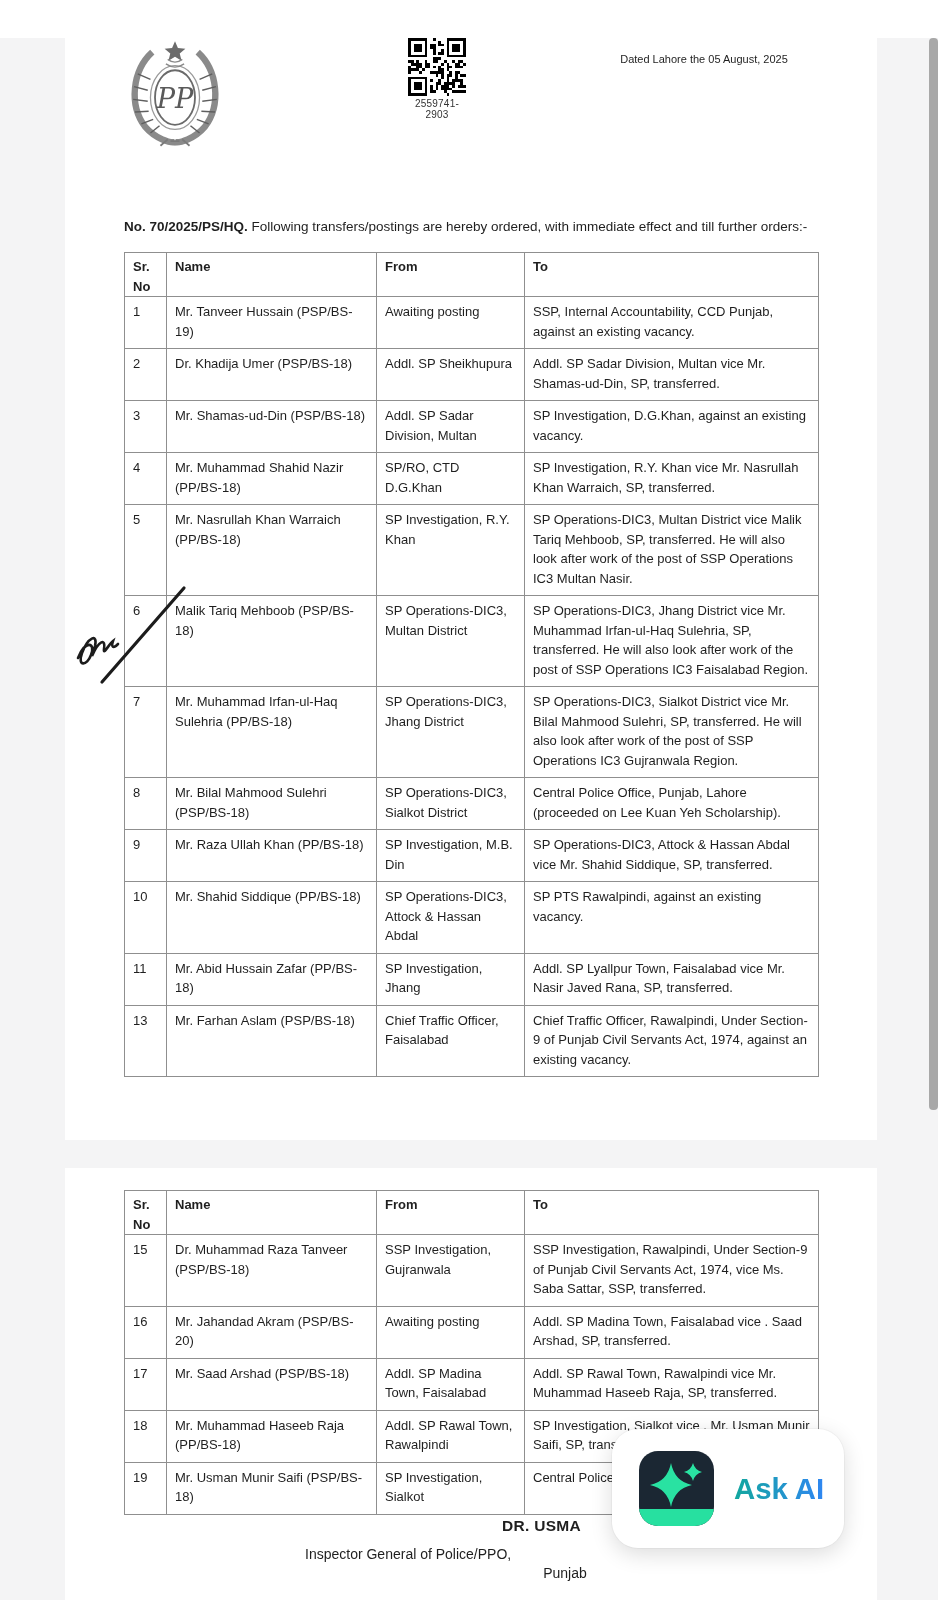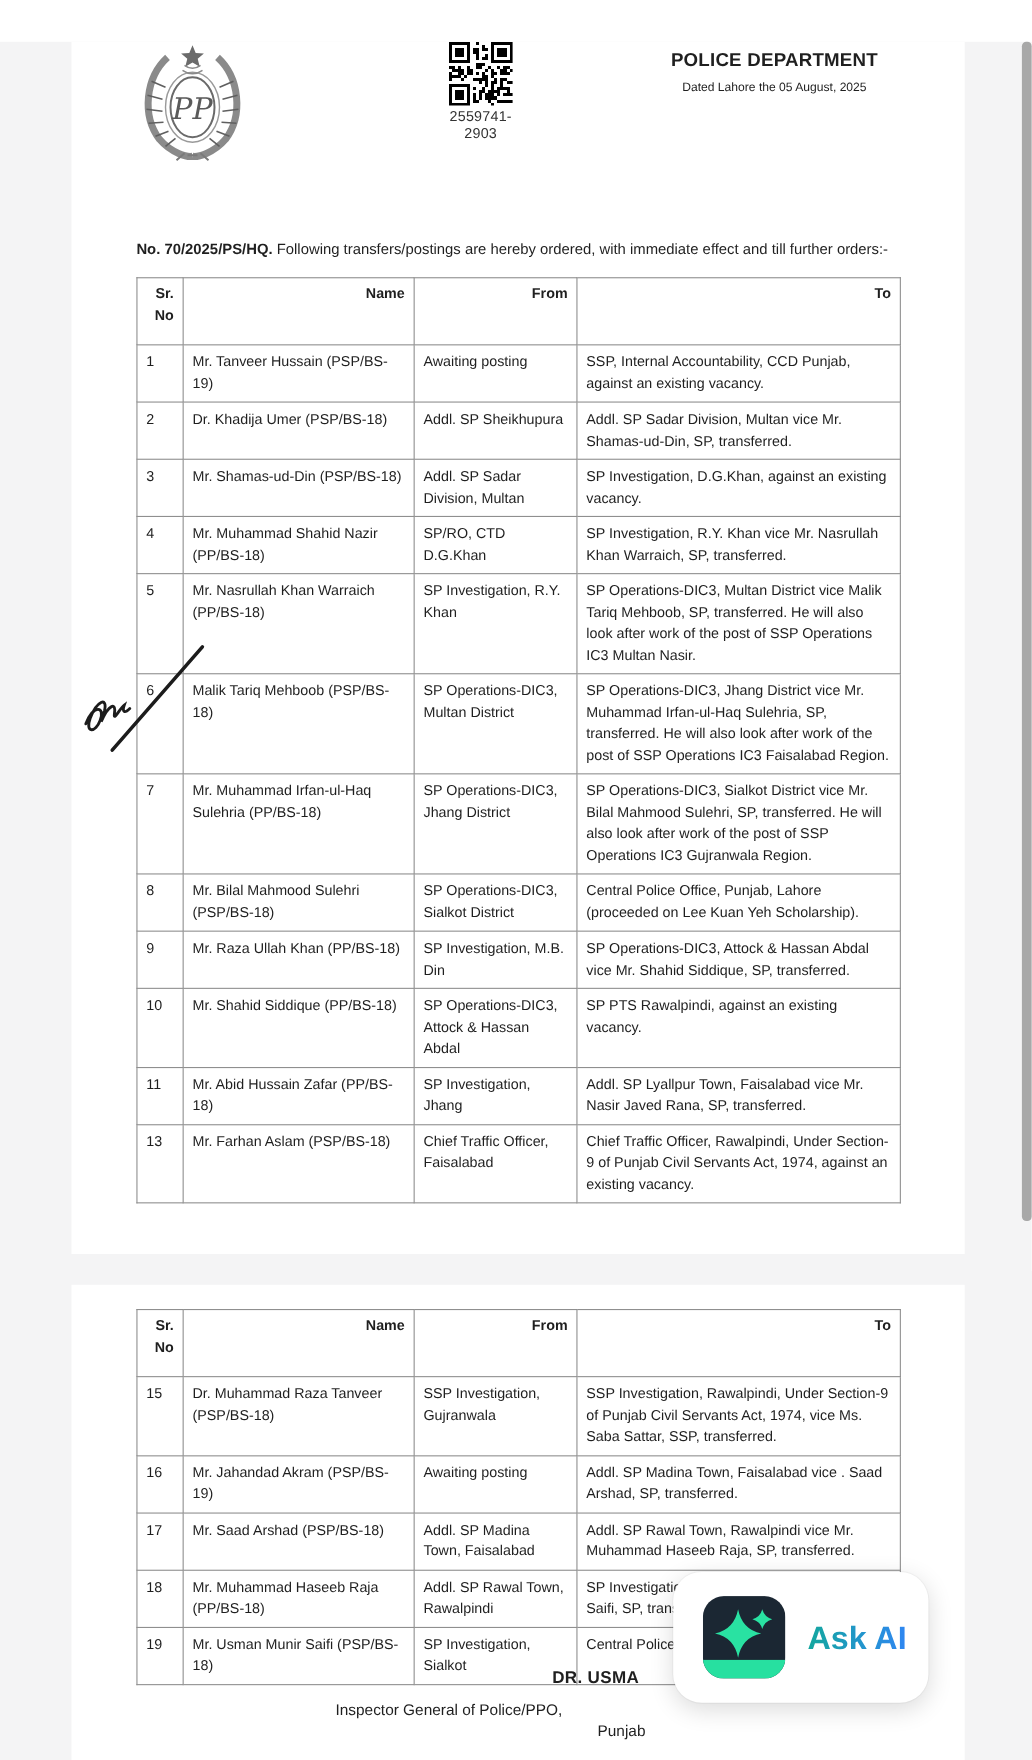--- a/index.html
+++ b/index.html
@@ -9,38 +9,38 @@
   .backdrop { position:absolute; left:0; top:38px; width:938px; height:1562px; background:#f4f4f5; }
   .page { position:absolute; left:65px; width:812px; background:#ffffff; }
   #page1 { top:38px; height:1102px; overflow:hidden; }
   #page2 { top:1168px; height:432px; overflow:hidden; }
 
   
   .doc-header { position:relative; height:148px; padding:0 56px; }
   .crest { position:absolute; left:60px; top:0; width:100px; height:110px; }
   .qr-wrap { position:absolute; left:340px; top:0; width:64px; text-align:center; }
   .qr-wrap svg { width:58px; height:58px; display:block; margin:0 auto; }
-  .qr-num { font-size:13px; color:#333; margin-top:2px; letter-spacing:0.2px; }
+  .qr-num { font-size:10px; color:#333; margin-top:2px; letter-spacing:0.2px; }
   .gov-block { position:absolute; right:8px; top:6px; width:330px; text-align:center; }
   .gov-line { font-size:17px; font-weight:bold; letter-spacing:0.2px; line-height:1.25; }
   .dated-line { font-size:11px; margin-top:9px; }
 
   .notif-title { text-align:center; margin-top:8px; font-size:20px; font-weight:bold;
     letter-spacing:1px; }
   .notif-title span { border-bottom:2.5px solid #111; padding-bottom:1px; }
 
   .intro { margin:30px 59px 0 59px; font-size:13.5px; line-height:1.65; }
   .intro b { font-weight:bold;margin-top:16px; }
 
   
   table.posting { border-collapse:collapse; table-layout:fixed; width:694px;
     margin:14px 0 0 59px; font-size:13px; }
   table.posting th, table.posting td { border:1px solid #8f8f8f; vertical-align:top;
     padding:5px 8px 7px 8px; line-height:1.5; text-align:left; word-wrap:break-word; }
-  table.posting th { font-weight:bold; padding-top:4px; padding-bottom:17px;text-align:right; }
+  table.posting th { font-weight:bold; padding-top:4px; padding-bottom:0; }
   col.c-sr { width:42px; } col.c-name { width:210px; } col.c-from { width:148px; } col.c-to { width:294px; }
 
   
   .ink-sign { position:absolute; left:3px; top:540px; width:125px; height:120px; }
 
   
   #page2 .posting { margin-top:22px; }
   .sig-block { position:absolute; left:0; top:349px; width:812px; }
   .sig-name { position:absolute; left:437px; top:0; font-size:15.5px; font-weight:bold; letter-spacing:0.3px; }
   .sig-title1 { position:absolute; left:240px; top:29px; width:720px; font-size:14px; }
@@ -224,21 +224,20 @@
             <rect x="15" y="1" width="5" height="5" fill="#fff"></rect>
             <rect x="16" y="2" width="3" height="3" fill="#000"></rect>
             <rect x="0" y="14" width="7" height="7" fill="#000"></rect>
             <rect x="1" y="15" width="5" height="5" fill="#fff"></rect>
             <rect x="2" y="16" width="3" height="3" fill="#000"></rect>
           </svg>
         <div class="qr-num">2559741-2903</div>
       </div>
 
       <div class="gov-block">
-        <div class="gov-line">POLICE DEPARTMENT</div>
         <div class="dated-line">Dated Lahore the 05 August, 2025</div>
       </div>
     </div>
 
 
     <div class="intro"><b>No. 70/2025/PS/HQ.</b><span> Following transfers/postings are hereby ordered, with immediate effect and till further orders:-</span></div>
 
     <table class="posting">
       <colgroup>
           <col class="c-sr">
@@ -356,21 +355,21 @@
       </thead>
       <tbody>
           <tr>
             <td>15</td>
             <td>Dr. Muhammad Raza Tanveer (PSP/BS-18)</td>
             <td>SSP Investigation, Gujranwala</td>
             <td>SSP Investigation, Rawalpindi, Under Section-9 of Punjab Civil Servants Act, 1974, vice Ms. Saba Sattar, SSP, transferred.</td>
           </tr>
           <tr>
             <td>16</td>
-            <td>Mr. Jahandad Akram (PSP/BS-19)</td>
+            <td>Mr. Jahandad Akram (PSP/BS-20)</td>
             <td>Awaiting posting</td>
             <td>Addl. SP Madina Town, Faisalabad vice . Saad Arshad, SP, transferred.</td>
           </tr>
           <tr>
             <td>17</td>
             <td>Mr. Saad Arshad (PSP/BS-18)</td>
             <td>Addl. SP Madina Town, Faisalabad</td>
             <td>Addl. SP Rawal Town, Rawalpindi vice Mr. Muhammad Haseeb Raja, SP, transferred.</td>
           </tr>
           <tr>

